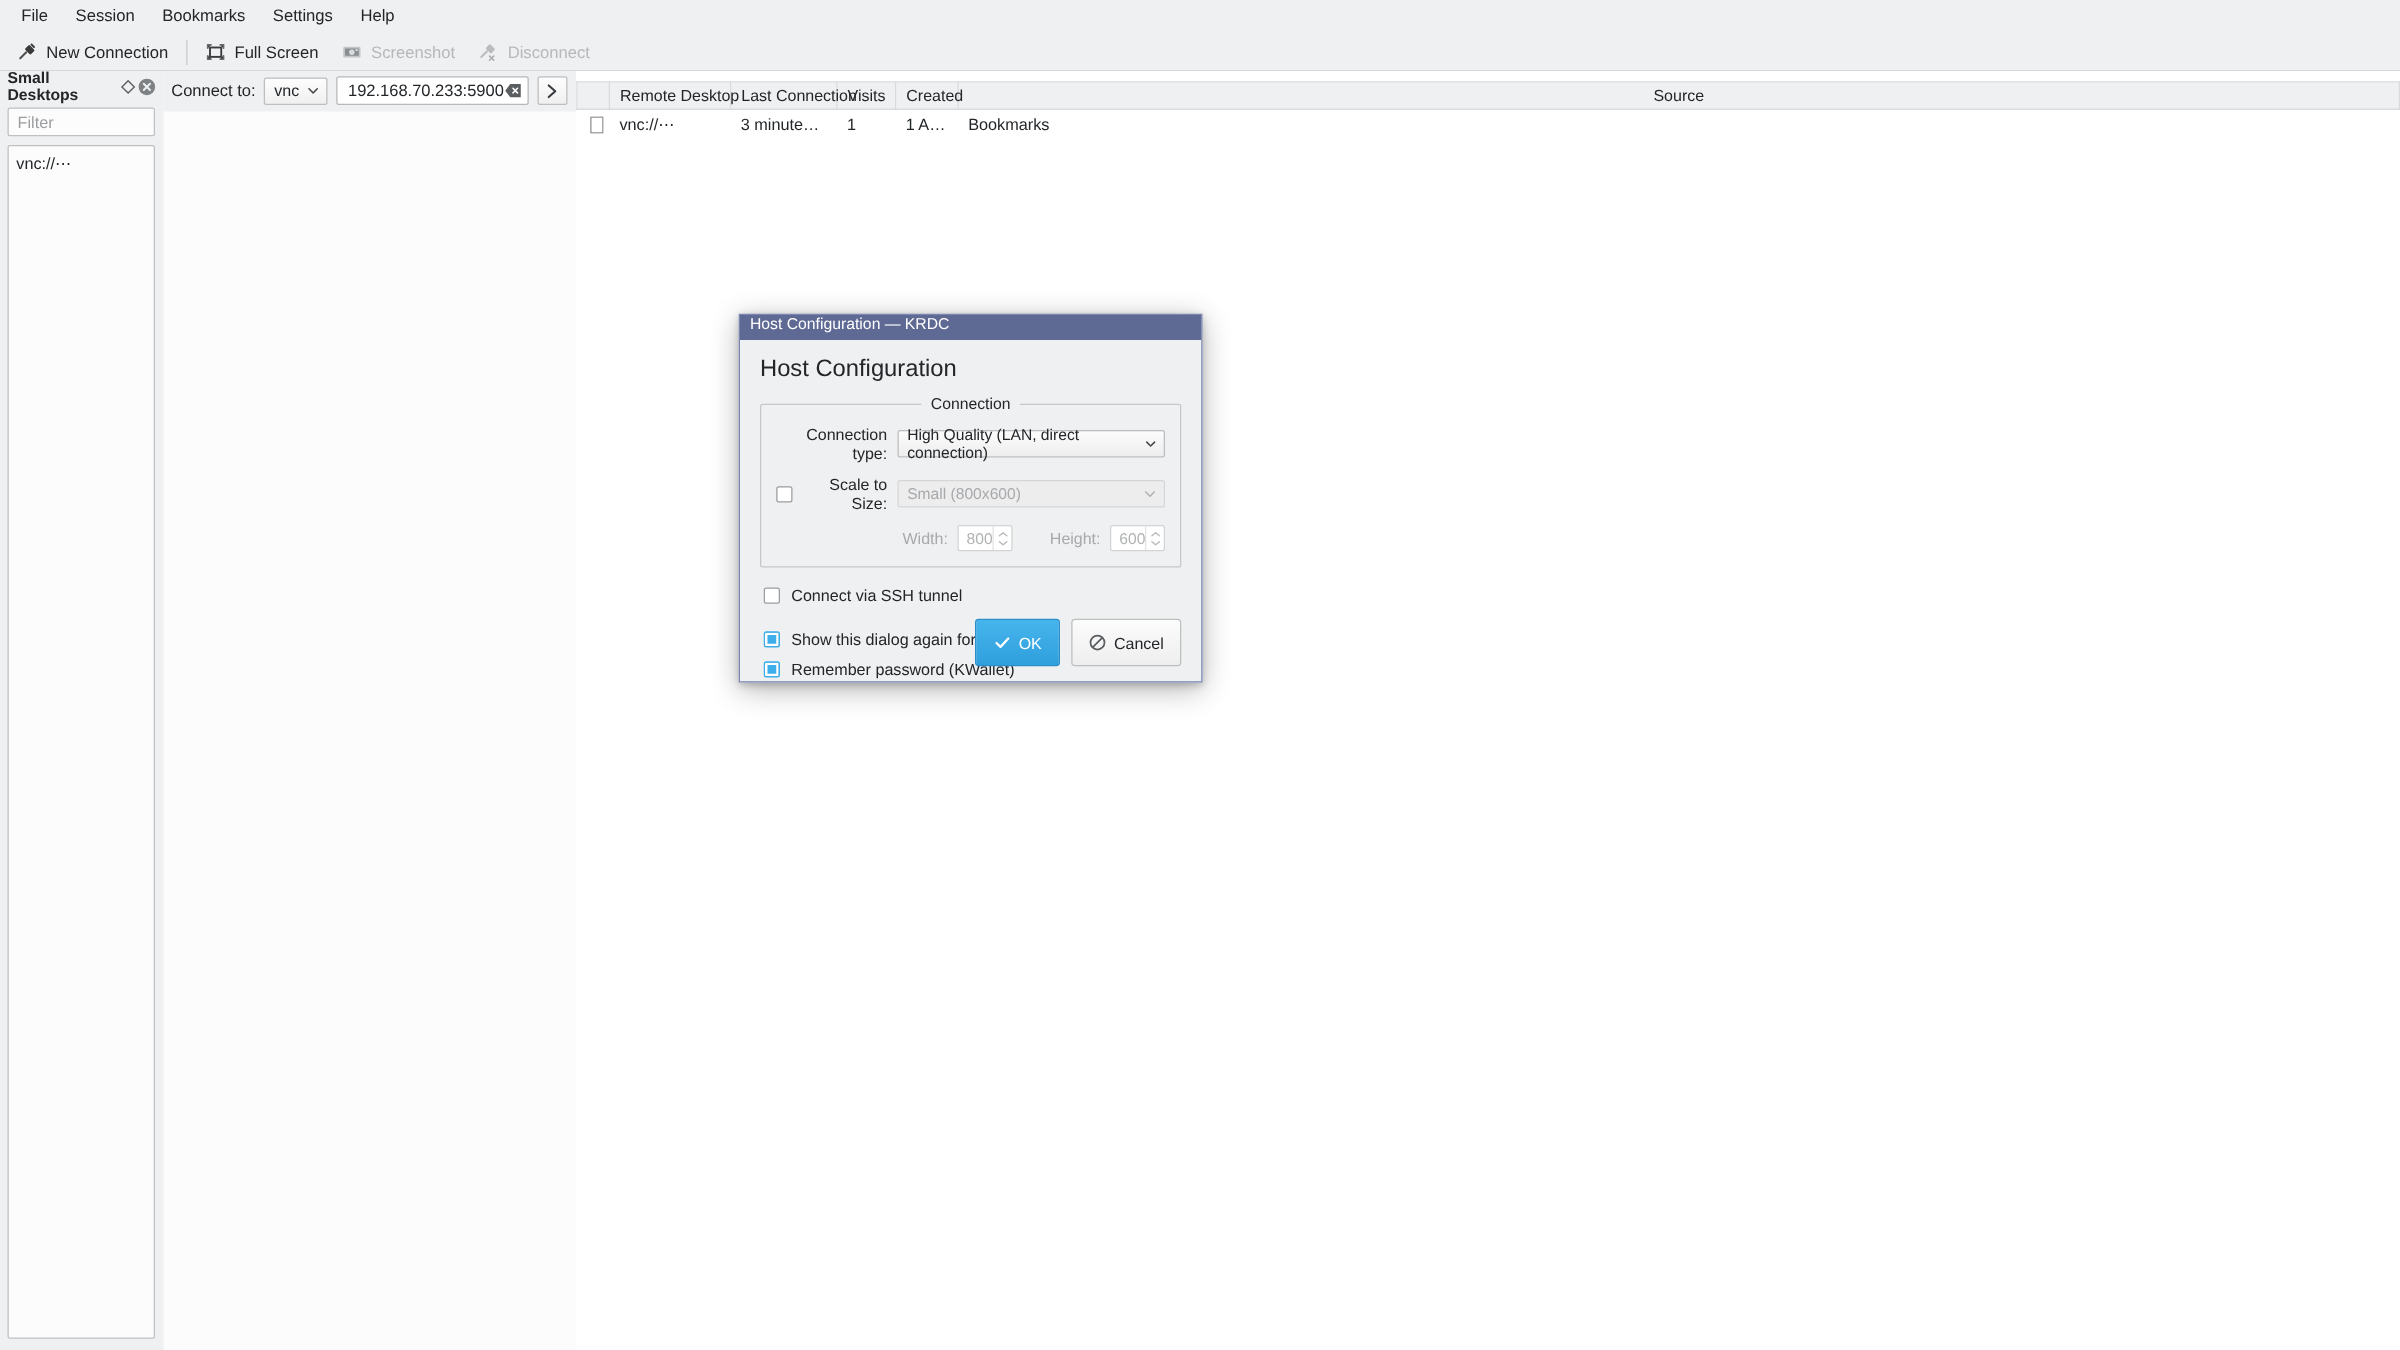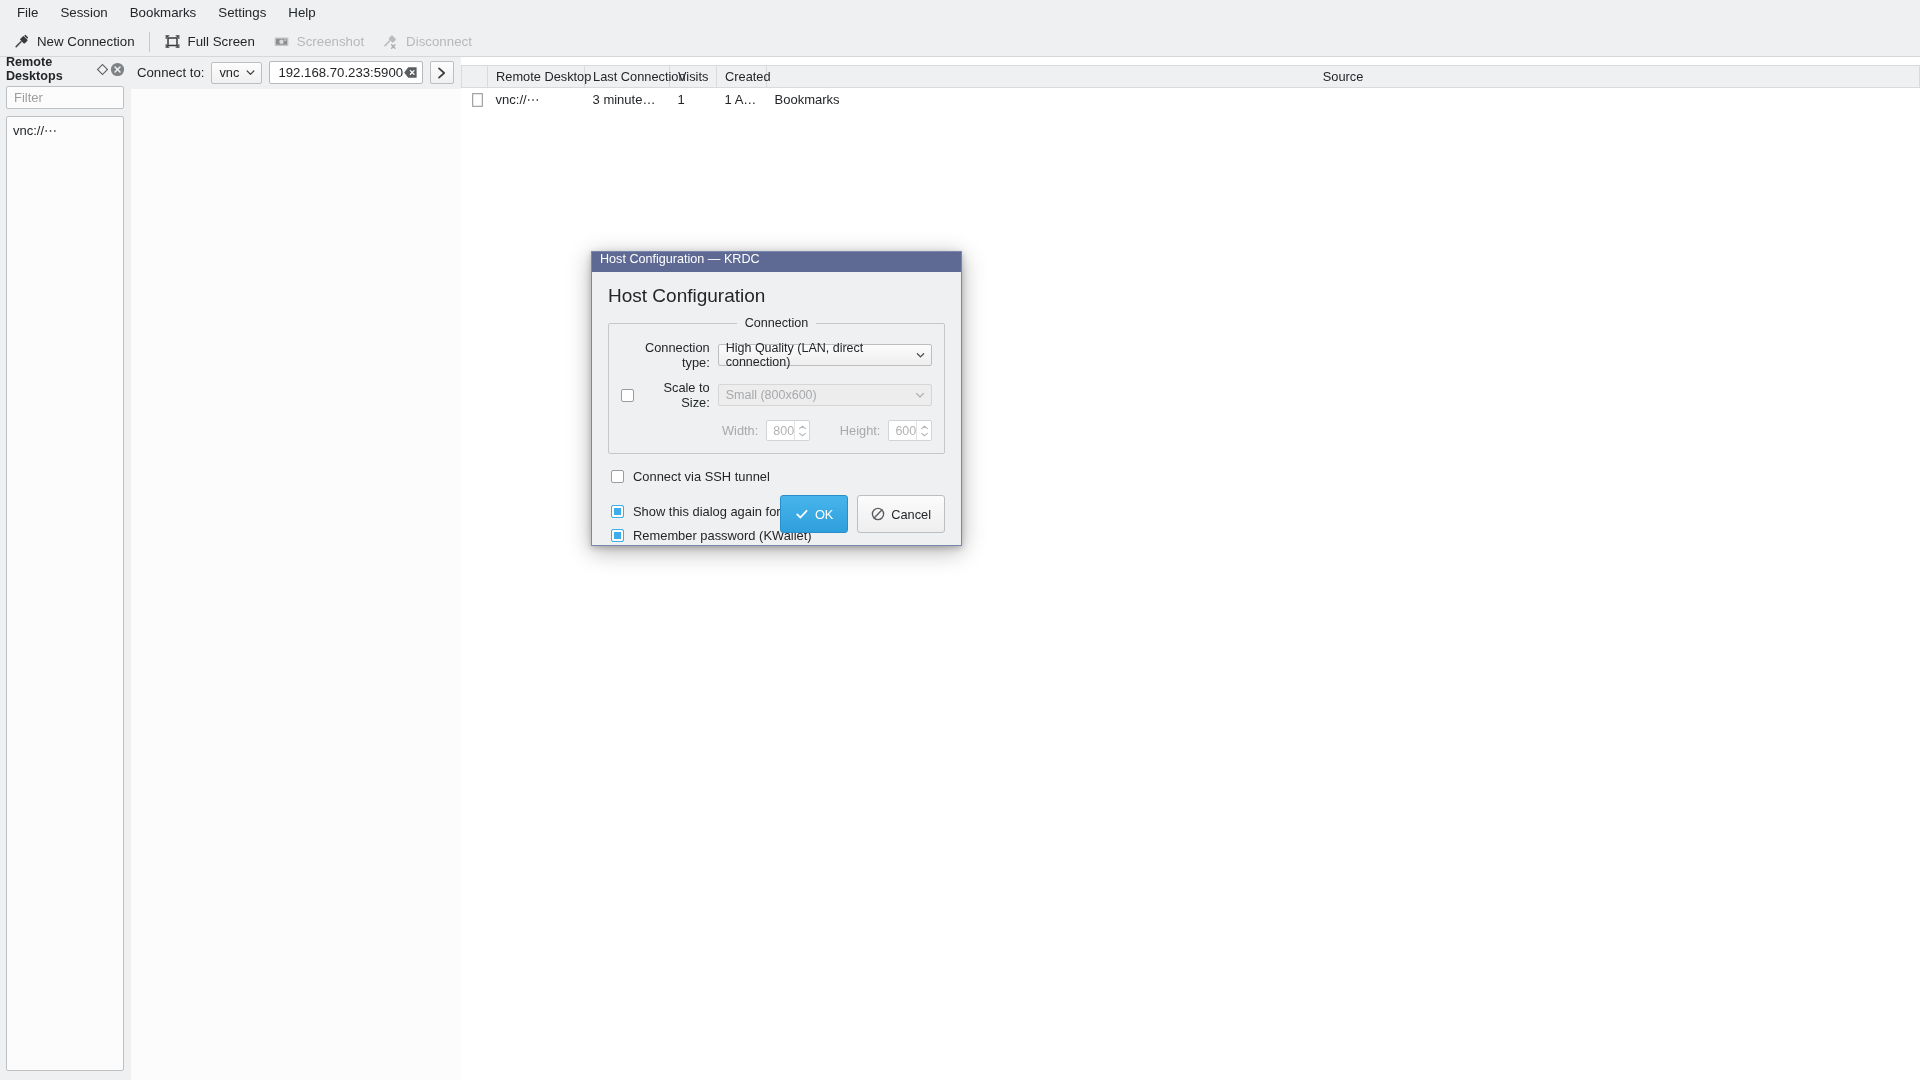--- a/index.html
+++ b/index.html
@@ -269,21 +269,21 @@
       </svg>
       <span>Disconnect</span>
     </div>
 
   </div>
 
   <div class="body-split">
 
     <div class="sidebar">
       <div class="side-head">
-        <div class="side-title">Remote Desktops</div>
+        <div class="side-title">Small Desktops</div>
         <svg class="side-ico" viewBox="0 0 15 15">
           <rect x="4" y="4" width="7" height="7" transform="rotate(45 7.5 7.5)" fill="none" stroke="#5c5f62" stroke-width="1.1"></rect>
         </svg>
         <svg class="side-ico" viewBox="0 0 15 15">
           <circle cx="7.5" cy="7.5" r="6.6" fill="#7f8285"></circle>
           <g stroke="#eff0f1" stroke-width="1.5" stroke-linecap="round">
             <line x1="5" y1="5" x2="10" y2="10"></line>
             <line x1="10" y1="5" x2="5" y2="10"></line>
           </g>
         </svg>

